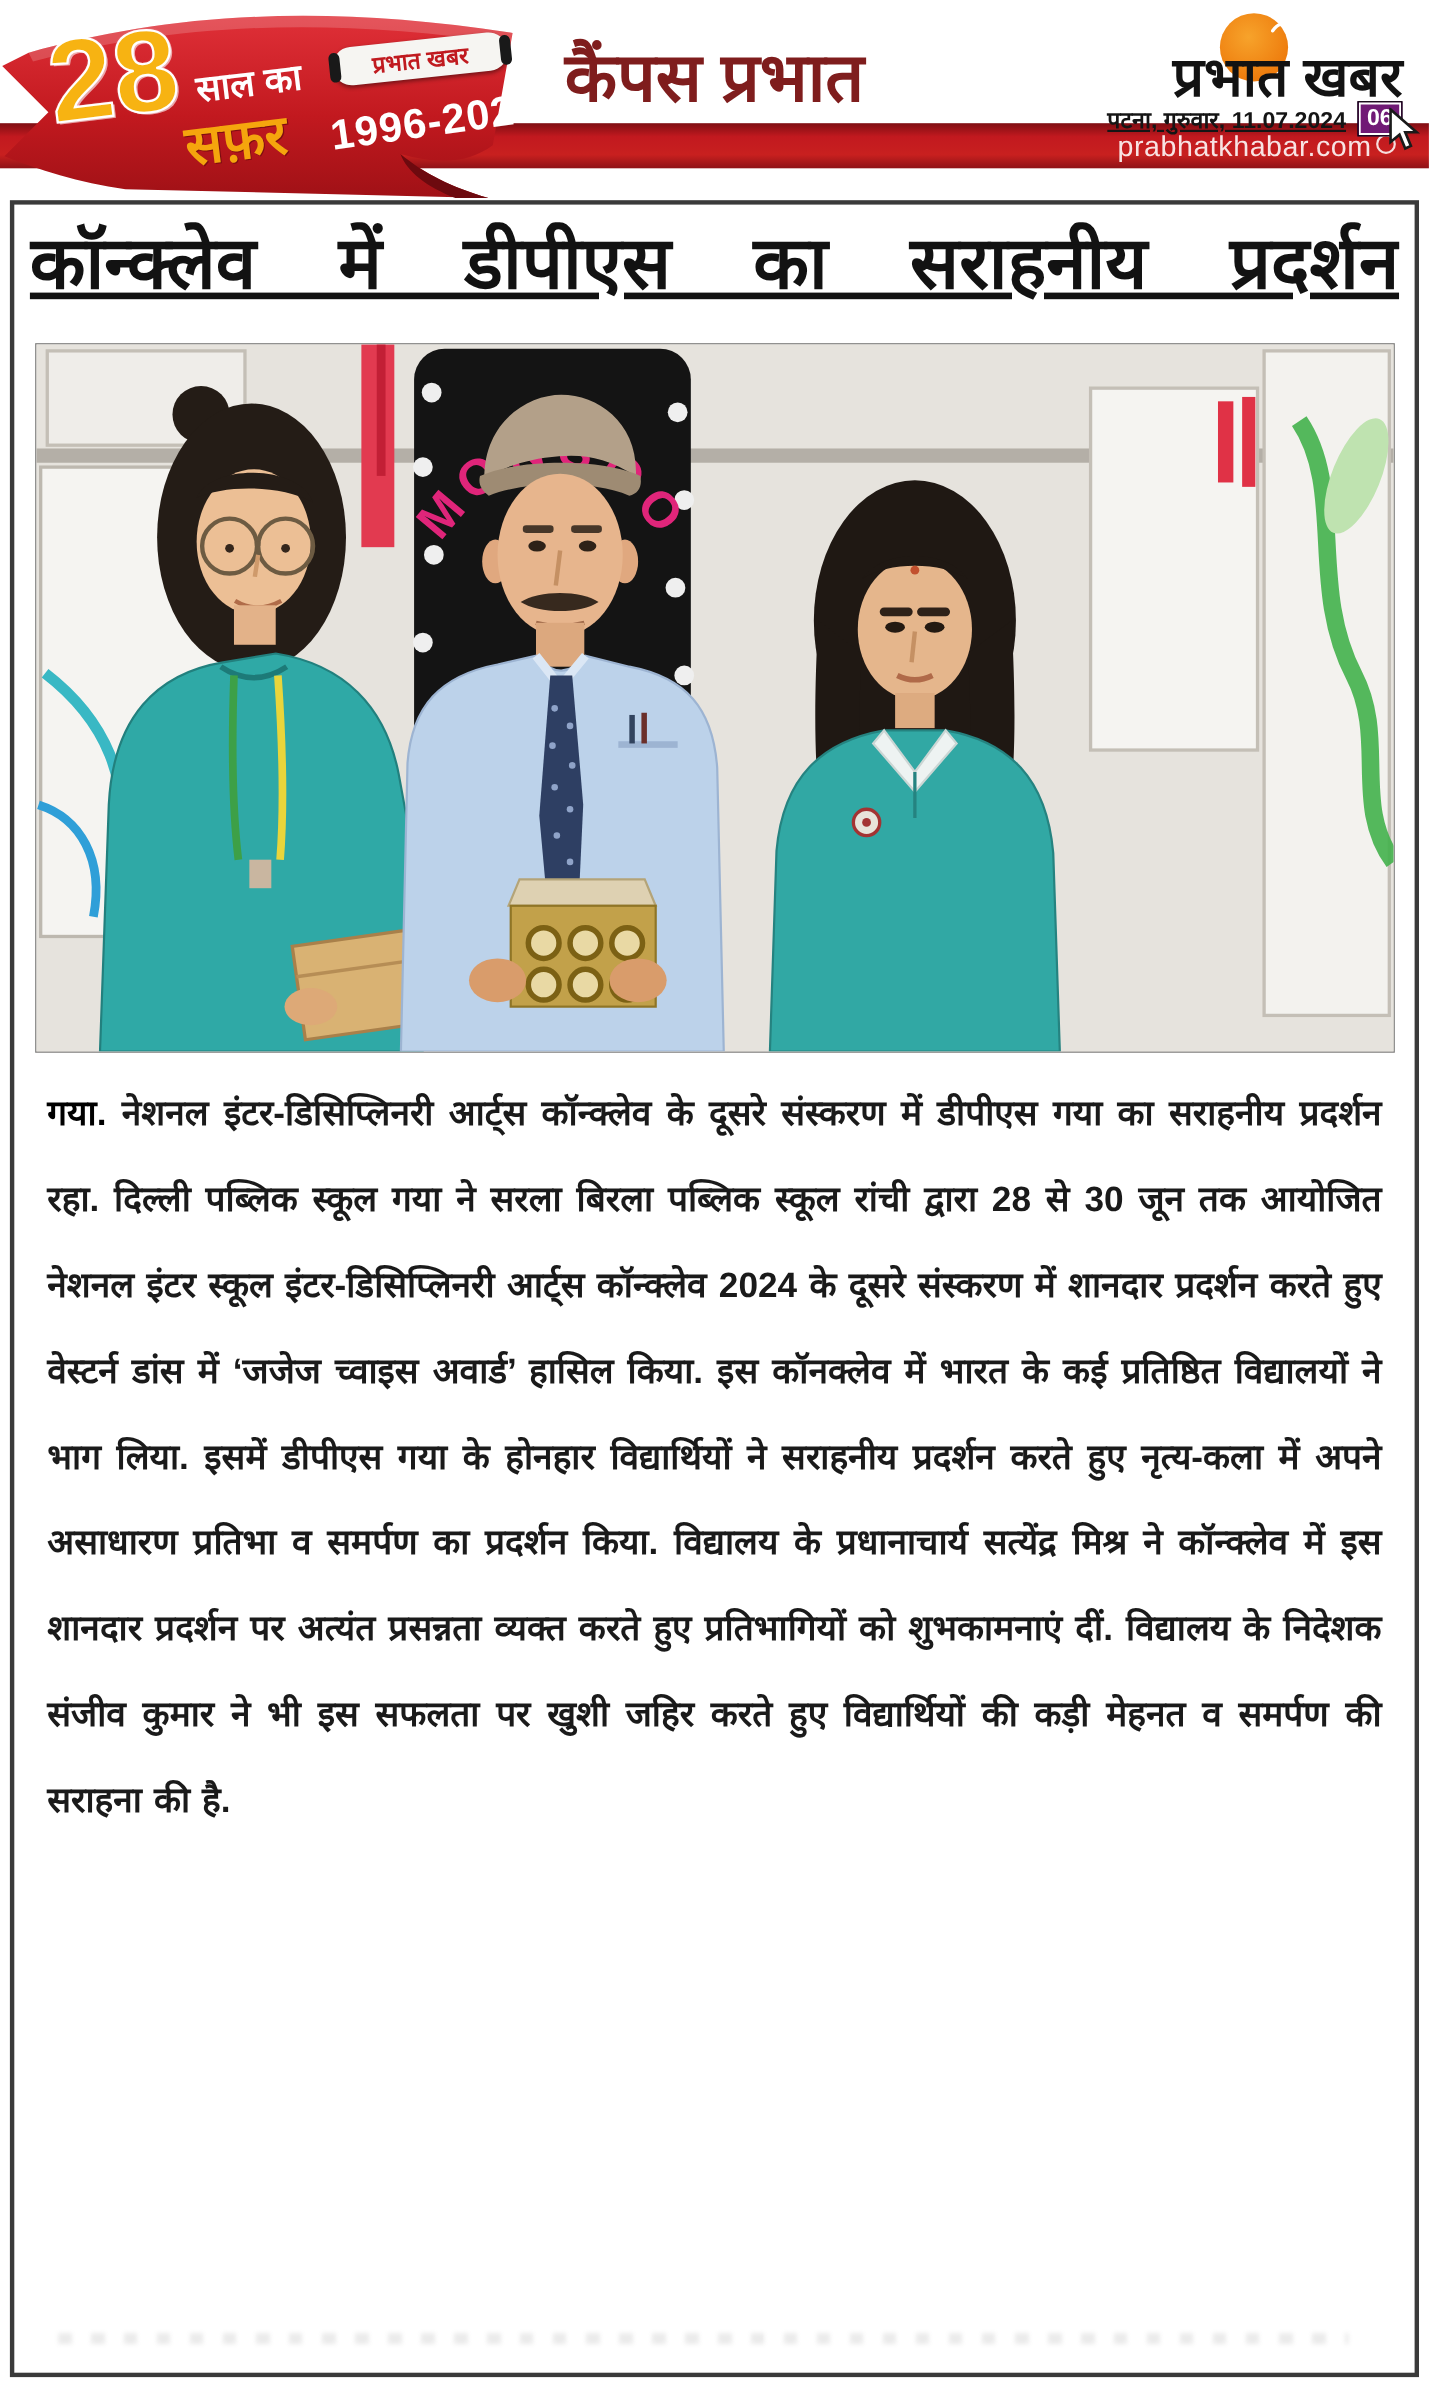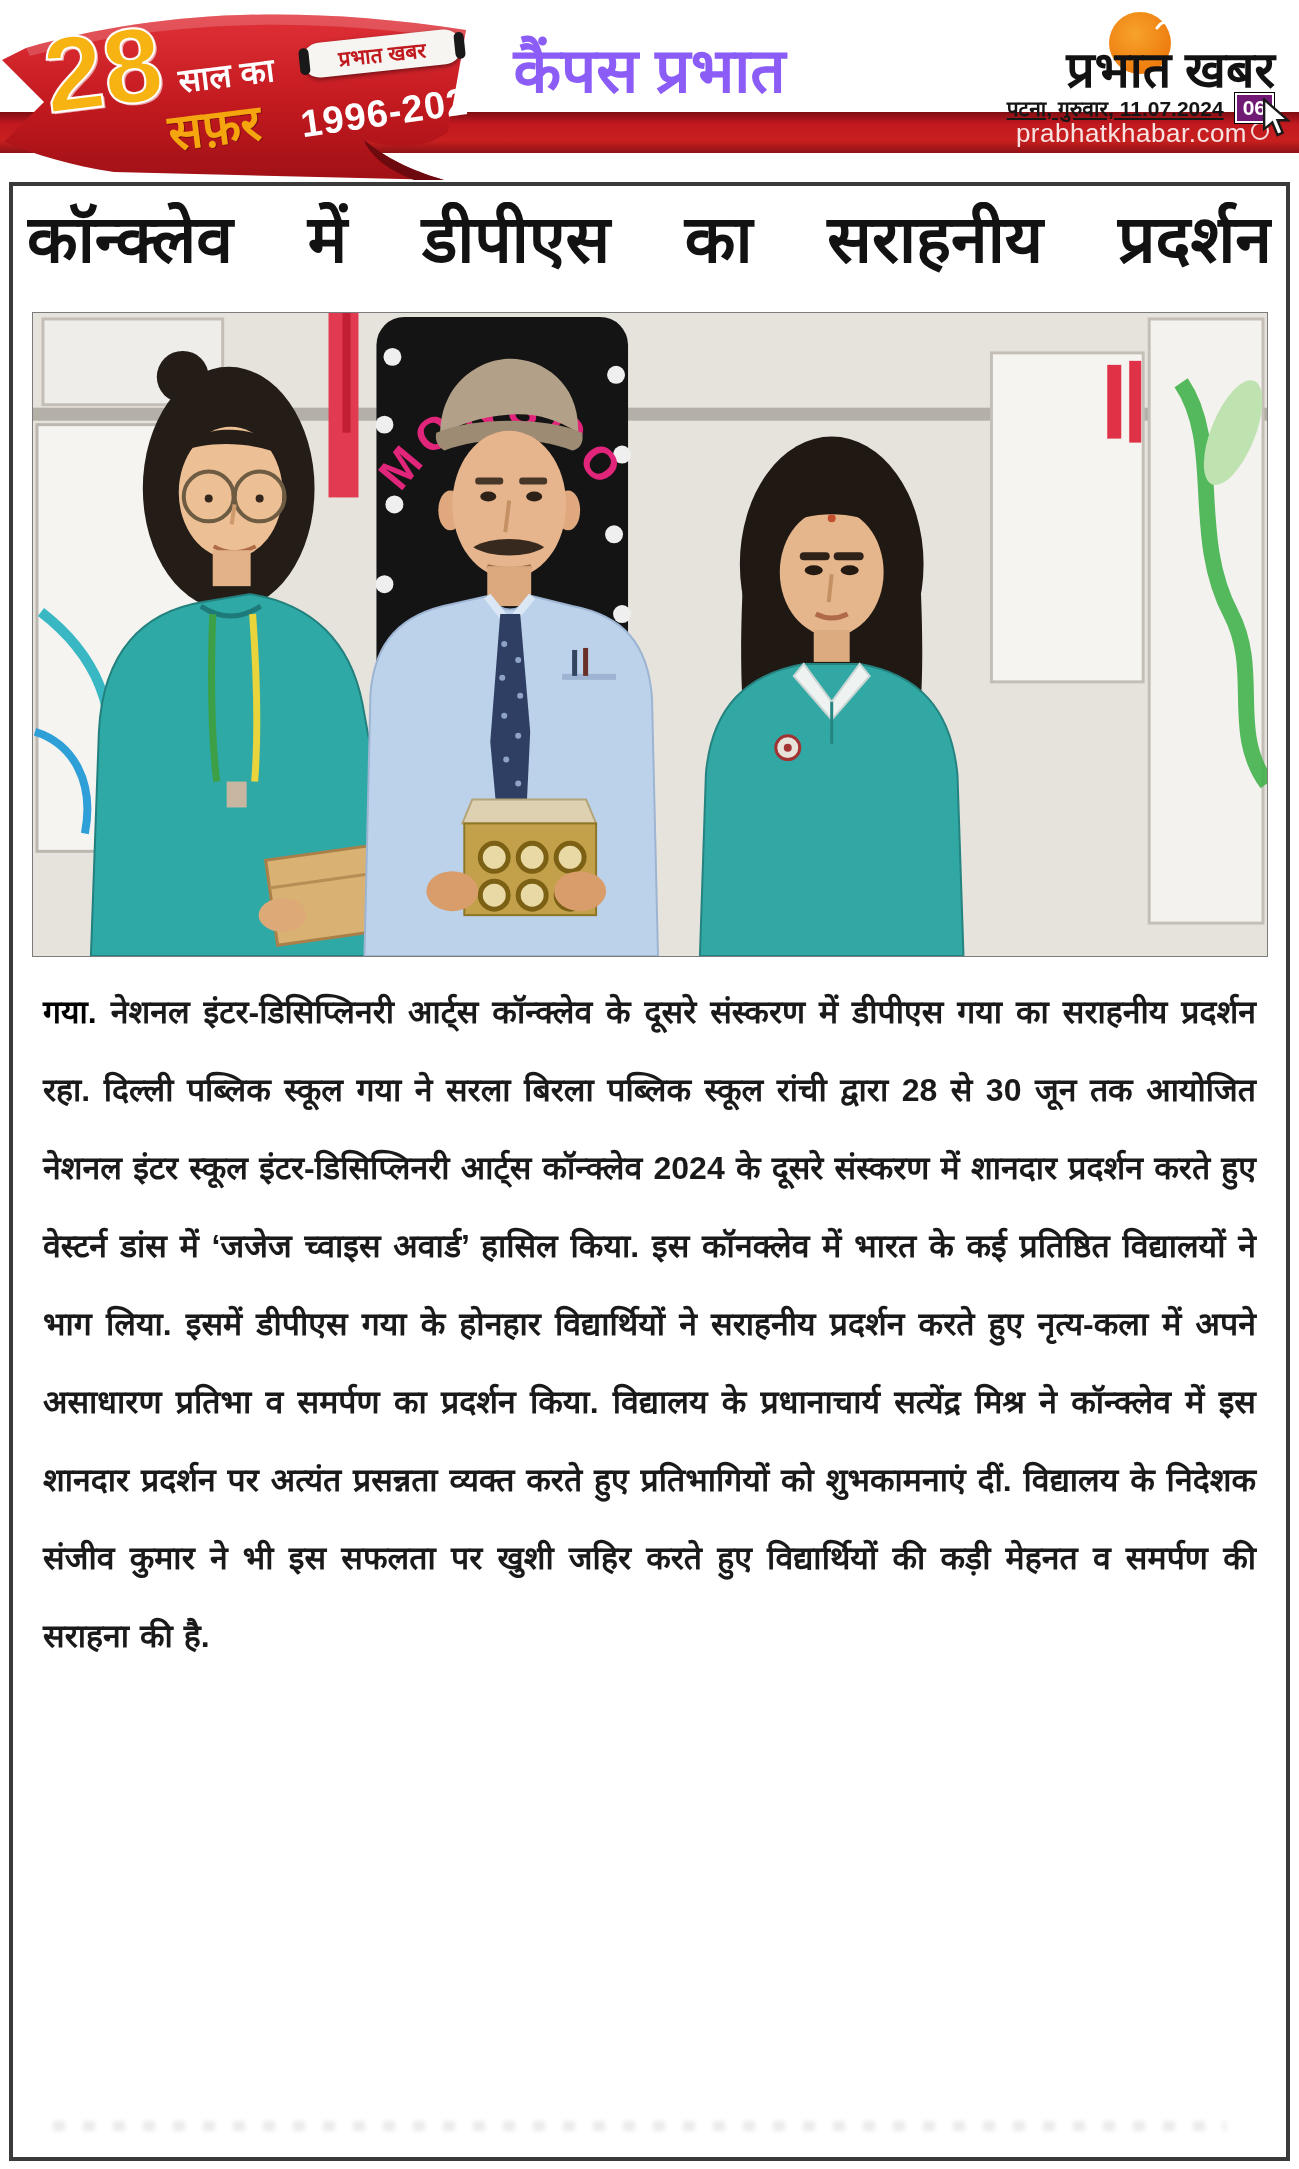--- a/index.html
+++ b/index.html
@@ -28,38 +28,38 @@
   .ribbon-paper { position:absolute; left:306px; top:36px; width:160px; height:35px; transform:rotate(-6deg);
     background:#f6f5f2; border-radius:18px; display:flex; align-items:center; justify-content:center;
     color:#c01a1f; font-weight:800; font-size:21px; box-shadow:0 2px 4px rgba(0,0,0,.45); white-space:nowrap; }
   .ribbon-paper::before, .ribbon-paper::after { content:""; position:absolute; top:4px; width:10px; height:27px;
     background:#191919; border-radius:5px; }
   .ribbon-paper::before { left:-3px; } .ribbon-paper::after { right:-3px; }
   .ribbon-period { position:absolute; left:304px; top:90px; font-size:38px; font-weight:700; color:#fff;
     transform:rotate(-8deg); letter-spacing:1px; white-space:nowrap; }
 
   .campus-title { position:absolute; left:50%; top:26px; transform:translateX(-50%); z-index:2;
-    font-size:62px; font-weight:800; color:#8b5cf6; white-space:nowrap; }
+    font-size:62px; font-weight:800; color:#7f1d1d; white-space:nowrap; }
 
   .brand { position:absolute; top:12px; right:24px; width:320px; height:100px; z-index:2; }
   .sun { position:absolute; right:104px; top:0; width:62px; height:62px; border-radius:50%;
     background:radial-gradient(circle at 42% 35%, #f7a32b 0%, #ee7d0e 70%); }
   .bird { position:absolute; right:86px; top:4px; }
   .brand-name { position:absolute; right:0; top:22px; font-size:50px; font-weight:800; color:#121212;
     white-space:nowrap; }
   .brand-meta { position:absolute; right:0; top:80px; display:flex; align-items:center; gap:10px; }
   .brand-date { font-size:21px; font-weight:700; color:#151515; white-space:nowrap;text-decoration:underline; }
   .page-badge { background:#701a75; color:#fff; font-weight:800; font-size:21px; line-height:1;
     padding:4px 8px 5px; box-shadow:inset 0 0 0 2px #fff; border:1px solid #000; }
 
   
   .article { position:absolute; left:9px; top:182px; width:1281px; height:1979px;
     border:4px solid #3a3a3a; background:#fff; }
   .headline { margin:16px 14px 0; font-size:66px; font-weight:800; color:#121212; line-height:1.15;
-    text-align:center; text-align-last:justify; white-space:nowrap; overflow:hidden; }
+    text-align:center; text-align-last:justify; white-space:nowrap; overflow:hidden;text-decoration:underline; }
   .photo { margin:34px auto 0; width:1236px; height:645px; position:relative;
     border:1px solid #7c7c7c; background:#e6e3dd; overflow:hidden; }
   .photo svg { display:block; width:100%; height:100%; }
   .body-text { margin:16px 30px 0; font-size:32px; line-height:78px; text-align:justify;
     color:#1a1a1a; font-weight:600; word-spacing:2px; }
   .dateline-bold { font-weight:800; color:#000; }
   .bleed { position:absolute; left:40px; right:60px; bottom:26px; height:10px; opacity:.5;
     background:repeating-linear-gradient(90deg, rgba(110,110,110,.28) 0 12px, transparent 12px 30px);
     filter:blur(2px); }
 </style>

